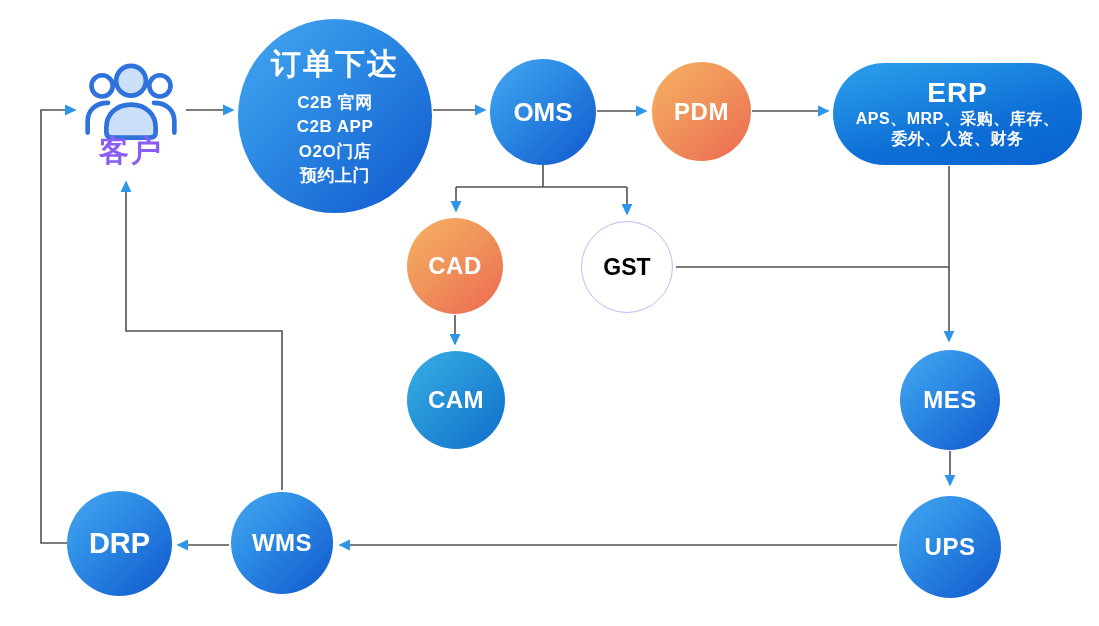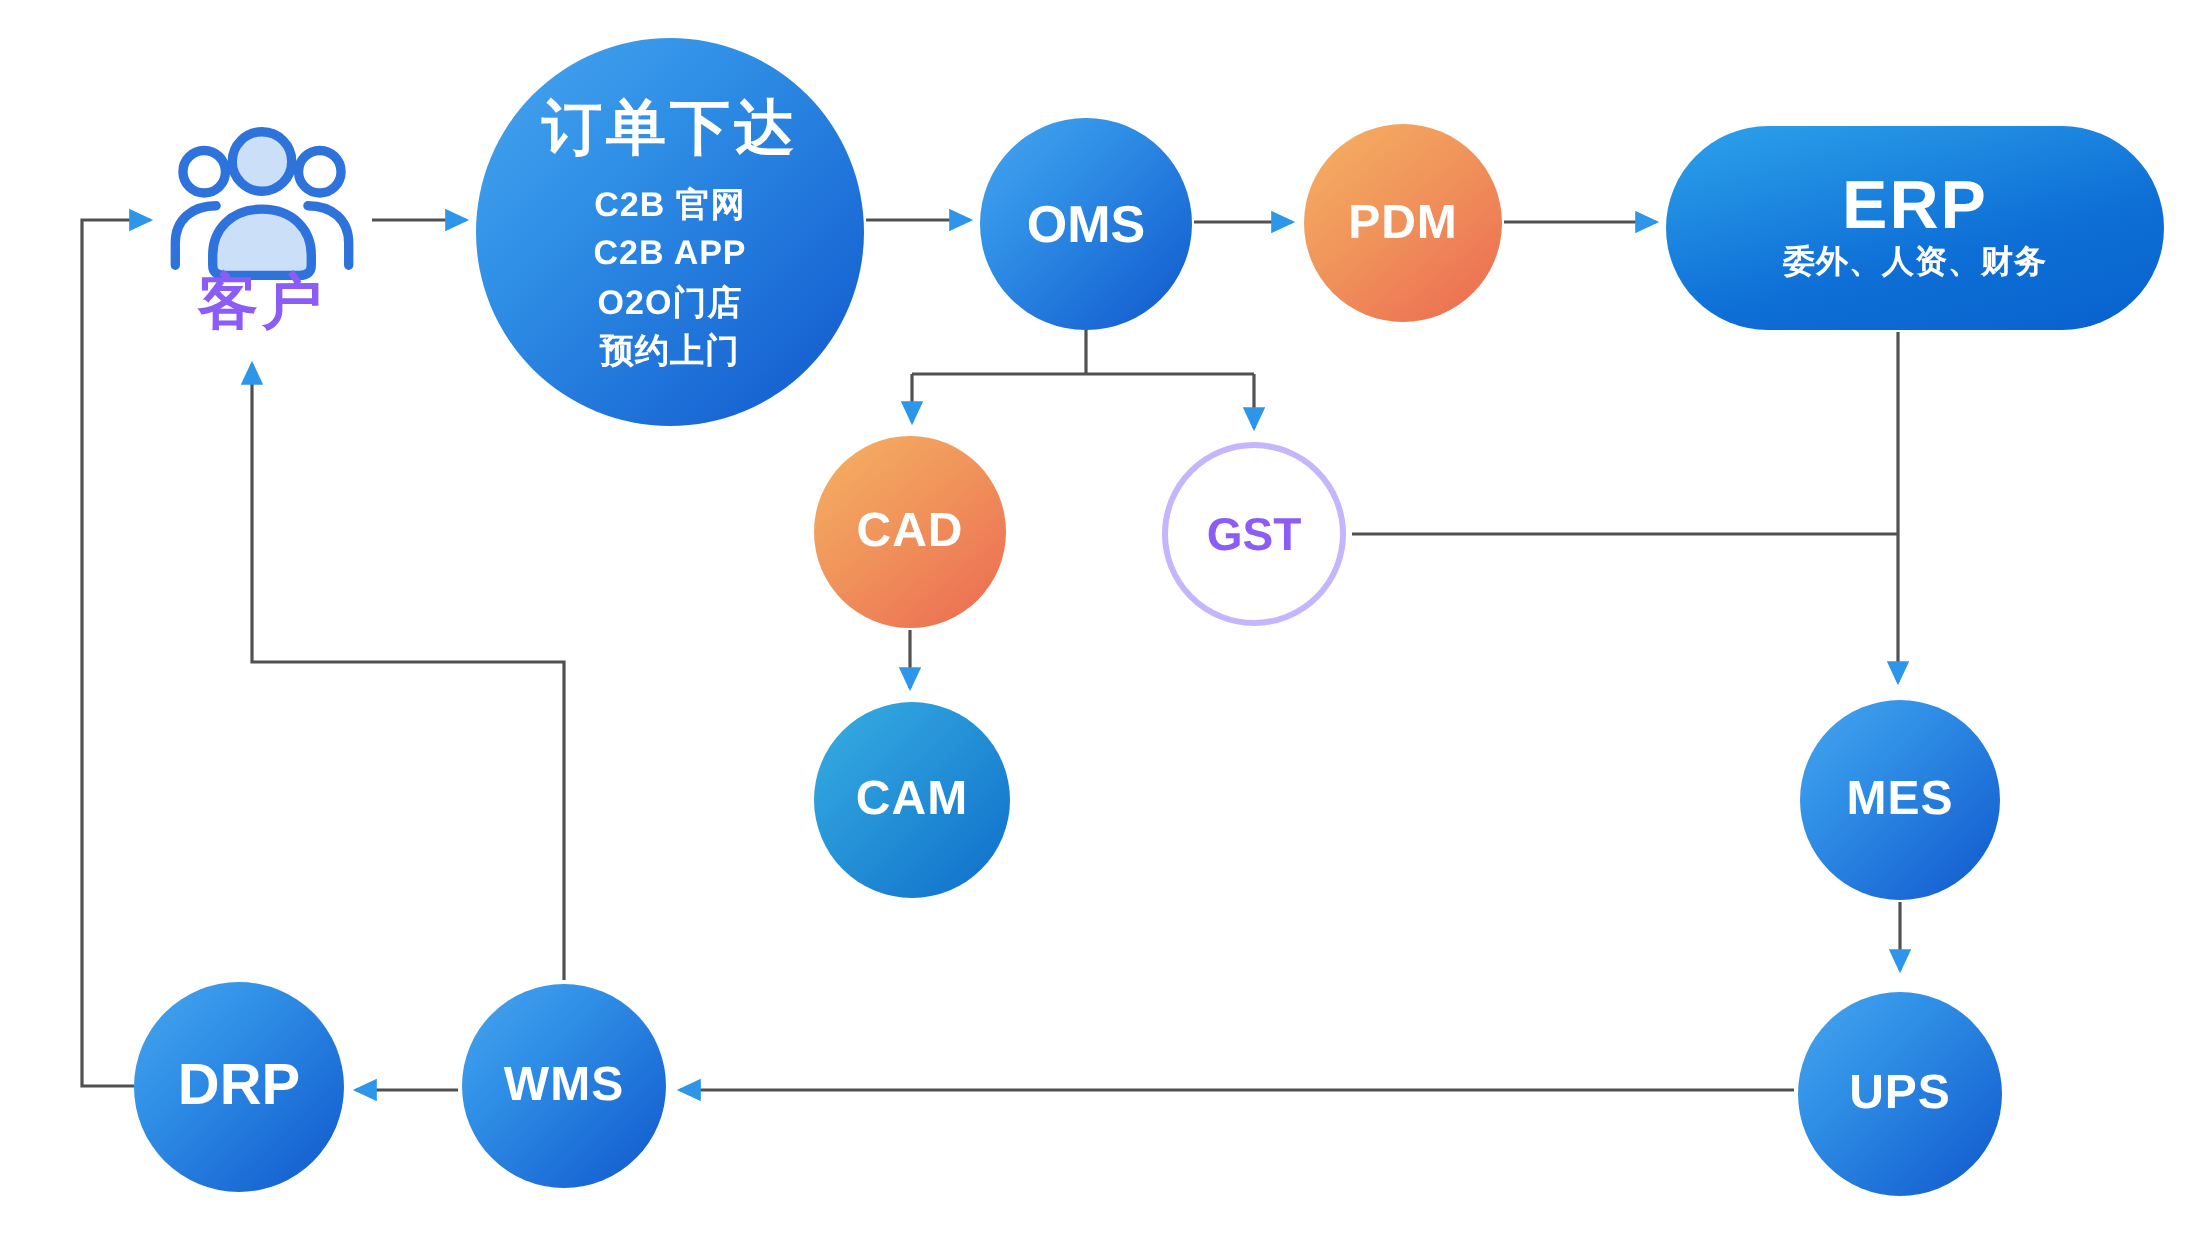--- a/index.html
+++ b/index.html
@@ -16,26 +16,26 @@
   }
   .circ { border-radius:50%; }
   .blue   { background:linear-gradient(135deg,#47A6EF 0%,#2F8FE6 35%,#1057CC 100%); }
   .cyan   { background:linear-gradient(135deg,#38AFE3 0%,#0E6EC9 100%); }
   .orange { background:linear-gradient(140deg,#F6B262 0%,#F0945B 45%,#EC6851 100%); }
   .pill   {
     border-radius:52px;
     background:linear-gradient(165deg,#2DA2EB 0%,#0E6FD6 60%,#0861CE 100%);
   }
   .gst-node {
-    background:#FFFFFF; border:3px solid #c4b5fd; color:#8b5cf6;
+    background:#FFFFFF; border:1px solid #c4b5fd; color:#000000;
   }
   .label-sm { font-size:24px; letter-spacing:0.5px; }
   .order-title { font-size:30px; letter-spacing:2px; margin-bottom:6px; }
   .order-line  { font-size:17px; line-height:1.42; letter-spacing:0.5px; }
-  .erp-title   { font-size:34px; line-height:1.1; letter-spacing:1px; }
+  .erp-title   { font-size:28px; line-height:1.1; letter-spacing:1px; }
   .erp-sub     { font-size:16px; line-height:1.3; letter-spacing:0.5px; }
   .customer-label {
     position:absolute; z-index:1; text-align:center;
     font-size:30px; font-weight:bold; color:#8b5cf6; letter-spacing:2px;
   }
   .customer-icon-wrap { position:absolute; z-index:1; }
 </style>
 </head>
 <body>
 
@@ -92,20 +92,21 @@
   <div class="node circ blue" style="left:490px; top:59px; width:106px; height:106px; font-size:26px;">
     <span>OMS</span>
   </div>
 
   <div class="node circ orange label-sm" style="left:652px; top:62px; width:99px; height:99px;">
     <span>PDM</span>
   </div>
 
   <div class="node pill" style="left:833px; top:63px; width:249px; height:102px;">
     <div class="erp-title">ERP</div>
+    <div class="erp-sub">APS、MRP、采购、库存、</div>
     <div class="erp-sub">委外、人资、财务</div>
   </div>
 
   <div class="node circ orange label-sm" style="left:407px; top:218px; width:96px; height:96px;">
     <span>CAD</span>
   </div>
 
   <div class="node circ gst-node" style="left:581px; top:221px; width:92px; height:92px; font-size:23px;">
     <span>GST</span>
   </div>

